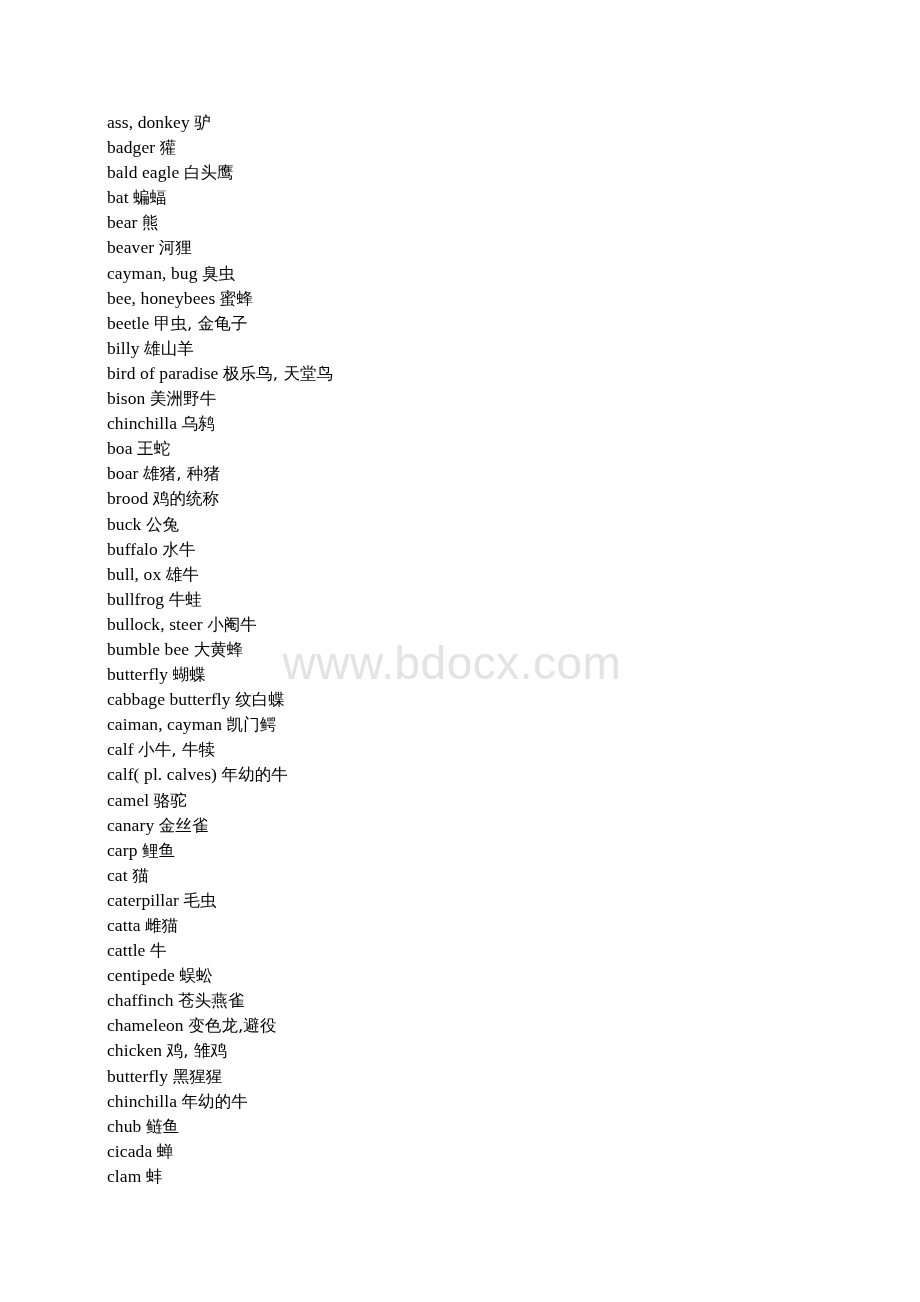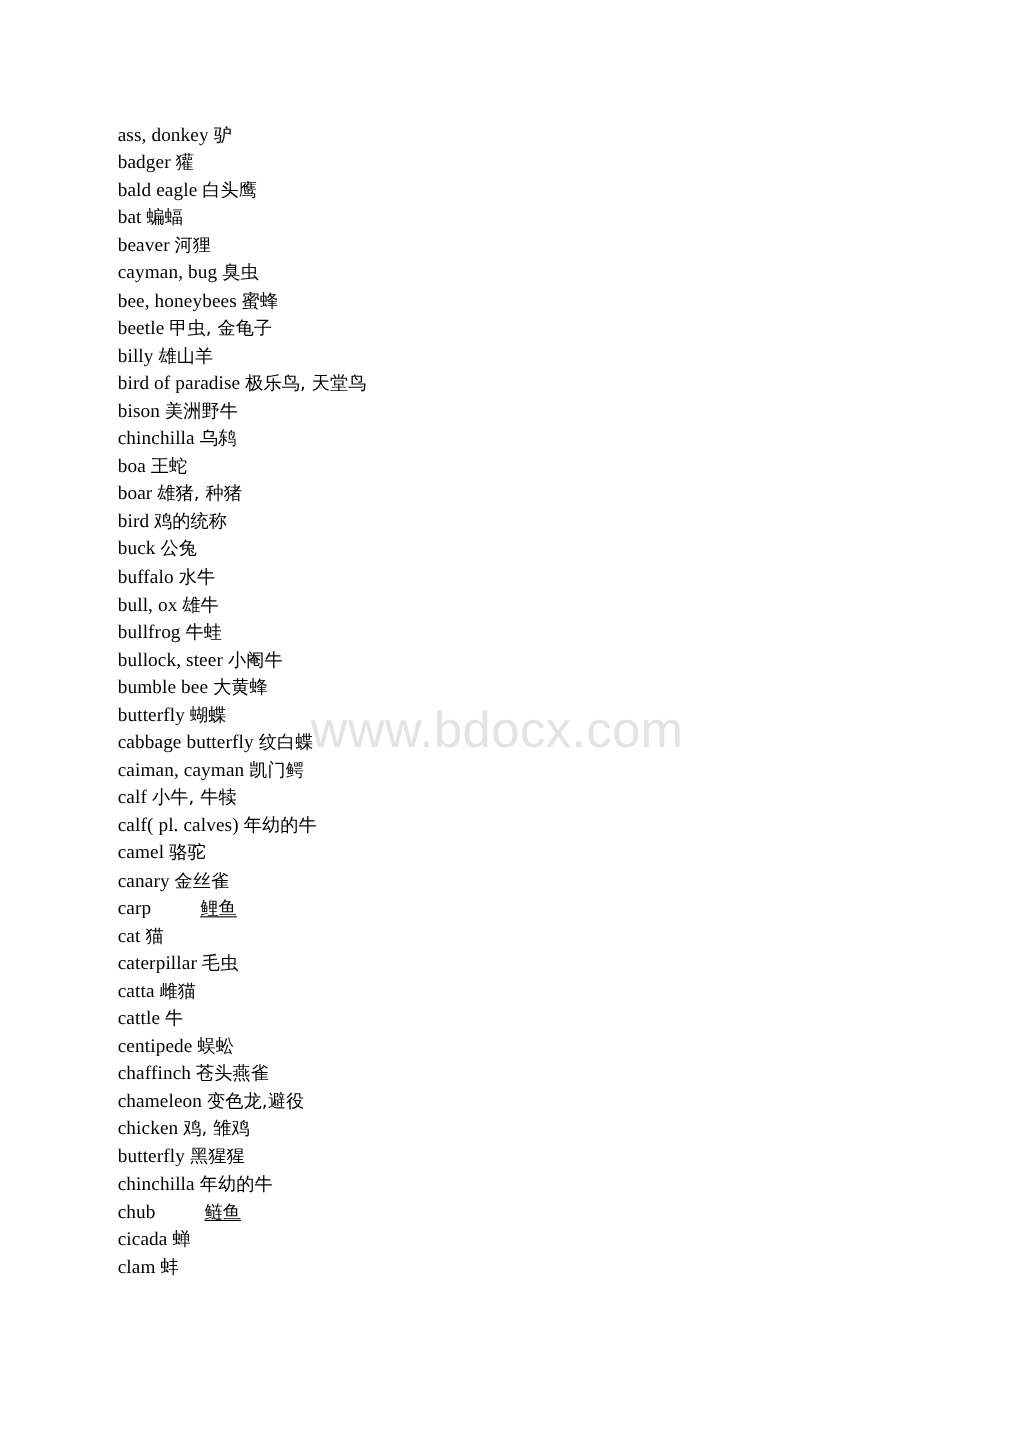--- a/index.html
+++ b/index.html
@@ -66,49 +66,48 @@
     font-family: "Liberation Serif", "DejaVu Serif", serif;
     text-align: right;
   }
 
   .entry .gloss {
     font-family: "DejaVu Sans", "Liberation Sans", sans-serif;
     font-size: 16.5px;
   }
 
   .entry.underlined .gloss {
-    text-decoration: underline;
     text-decoration-thickness: 1px;
     text-underline-offset: 2px;
-    margin-left: 40px;
   }
 </style>
 </head>
 <body>
 
 <div class="page">
 
   <div class="watermark">www.bdocx.com</div>
 
   <div class="content">
       <div class="entry"><span class="term">ass, donkey</span> <span class="gloss">驴</span></div>
       <div class="entry"><span class="term">badger</span> <span class="gloss">獾</span></div>
       <div class="entry"><span class="term">bald eagle</span> <span class="gloss">白头鹰</span></div>
       <div class="entry"><span class="term">bat</span> <span class="gloss">蝙蝠</span></div>
+      <div class="entry"><span class="term">bear</span> <span class="gloss">熊</span></div>
       <div class="entry"><span class="term">beaver</span> <span class="gloss">河狸</span></div>
       <div class="entry"><span class="term">cayman, bug</span> <span class="gloss">臭虫</span></div>
       <div class="entry"><span class="term">bee, honeybees</span> <span class="gloss">蜜蜂</span></div>
       <div class="entry"><span class="term">beetle</span> <span class="gloss">甲虫, 金龟子</span></div>
       <div class="entry"><span class="term">billy</span> <span class="gloss">雄山羊</span></div>
       <div class="entry"><span class="term">bird of paradise</span> <span class="gloss">极乐鸟, 天堂鸟</span></div>
       <div class="entry"><span class="term">bison</span> <span class="gloss">美洲野牛</span></div>
       <div class="entry"><span class="term">chinchilla</span> <span class="gloss">乌鸫</span></div>
       <div class="entry"><span class="term">boa</span> <span class="gloss">王蛇</span></div>
       <div class="entry"><span class="term">boar</span> <span class="gloss">雄猪, 种猪</span></div>
-      <div class="entry"><span class="term">bird</span> <span class="gloss">鸡的统称</span></div>
+      <div class="entry"><span class="term">brood</span> <span class="gloss">鸡的统称</span></div>
       <div class="entry"><span class="term">buck</span> <span class="gloss">公兔</span></div>
       <div class="entry"><span class="term">buffalo</span> <span class="gloss">水牛</span></div>
       <div class="entry"><span class="term">bull, ox</span> <span class="gloss">雄牛</span></div>
       <div class="entry"><span class="term">bullfrog</span> <span class="gloss">牛蛙</span></div>
       <div class="entry"><span class="term">bullock, steer</span> <span class="gloss">小阉牛</span></div>
       <div class="entry"><span class="term">bumble bee</span> <span class="gloss">大黄蜂</span></div>
       <div class="entry"><span class="term">butterfly</span> <span class="gloss">蝴蝶</span></div>
       <div class="entry"><span class="term">cabbage butterfly</span> <span class="gloss">纹白蝶</span></div>
       <div class="entry"><span class="term">caiman, cayman</span> <span class="gloss">凯门鳄</span></div>
       <div class="entry"><span class="term">calf</span> <span class="gloss">小牛, 牛犊</span></div>

